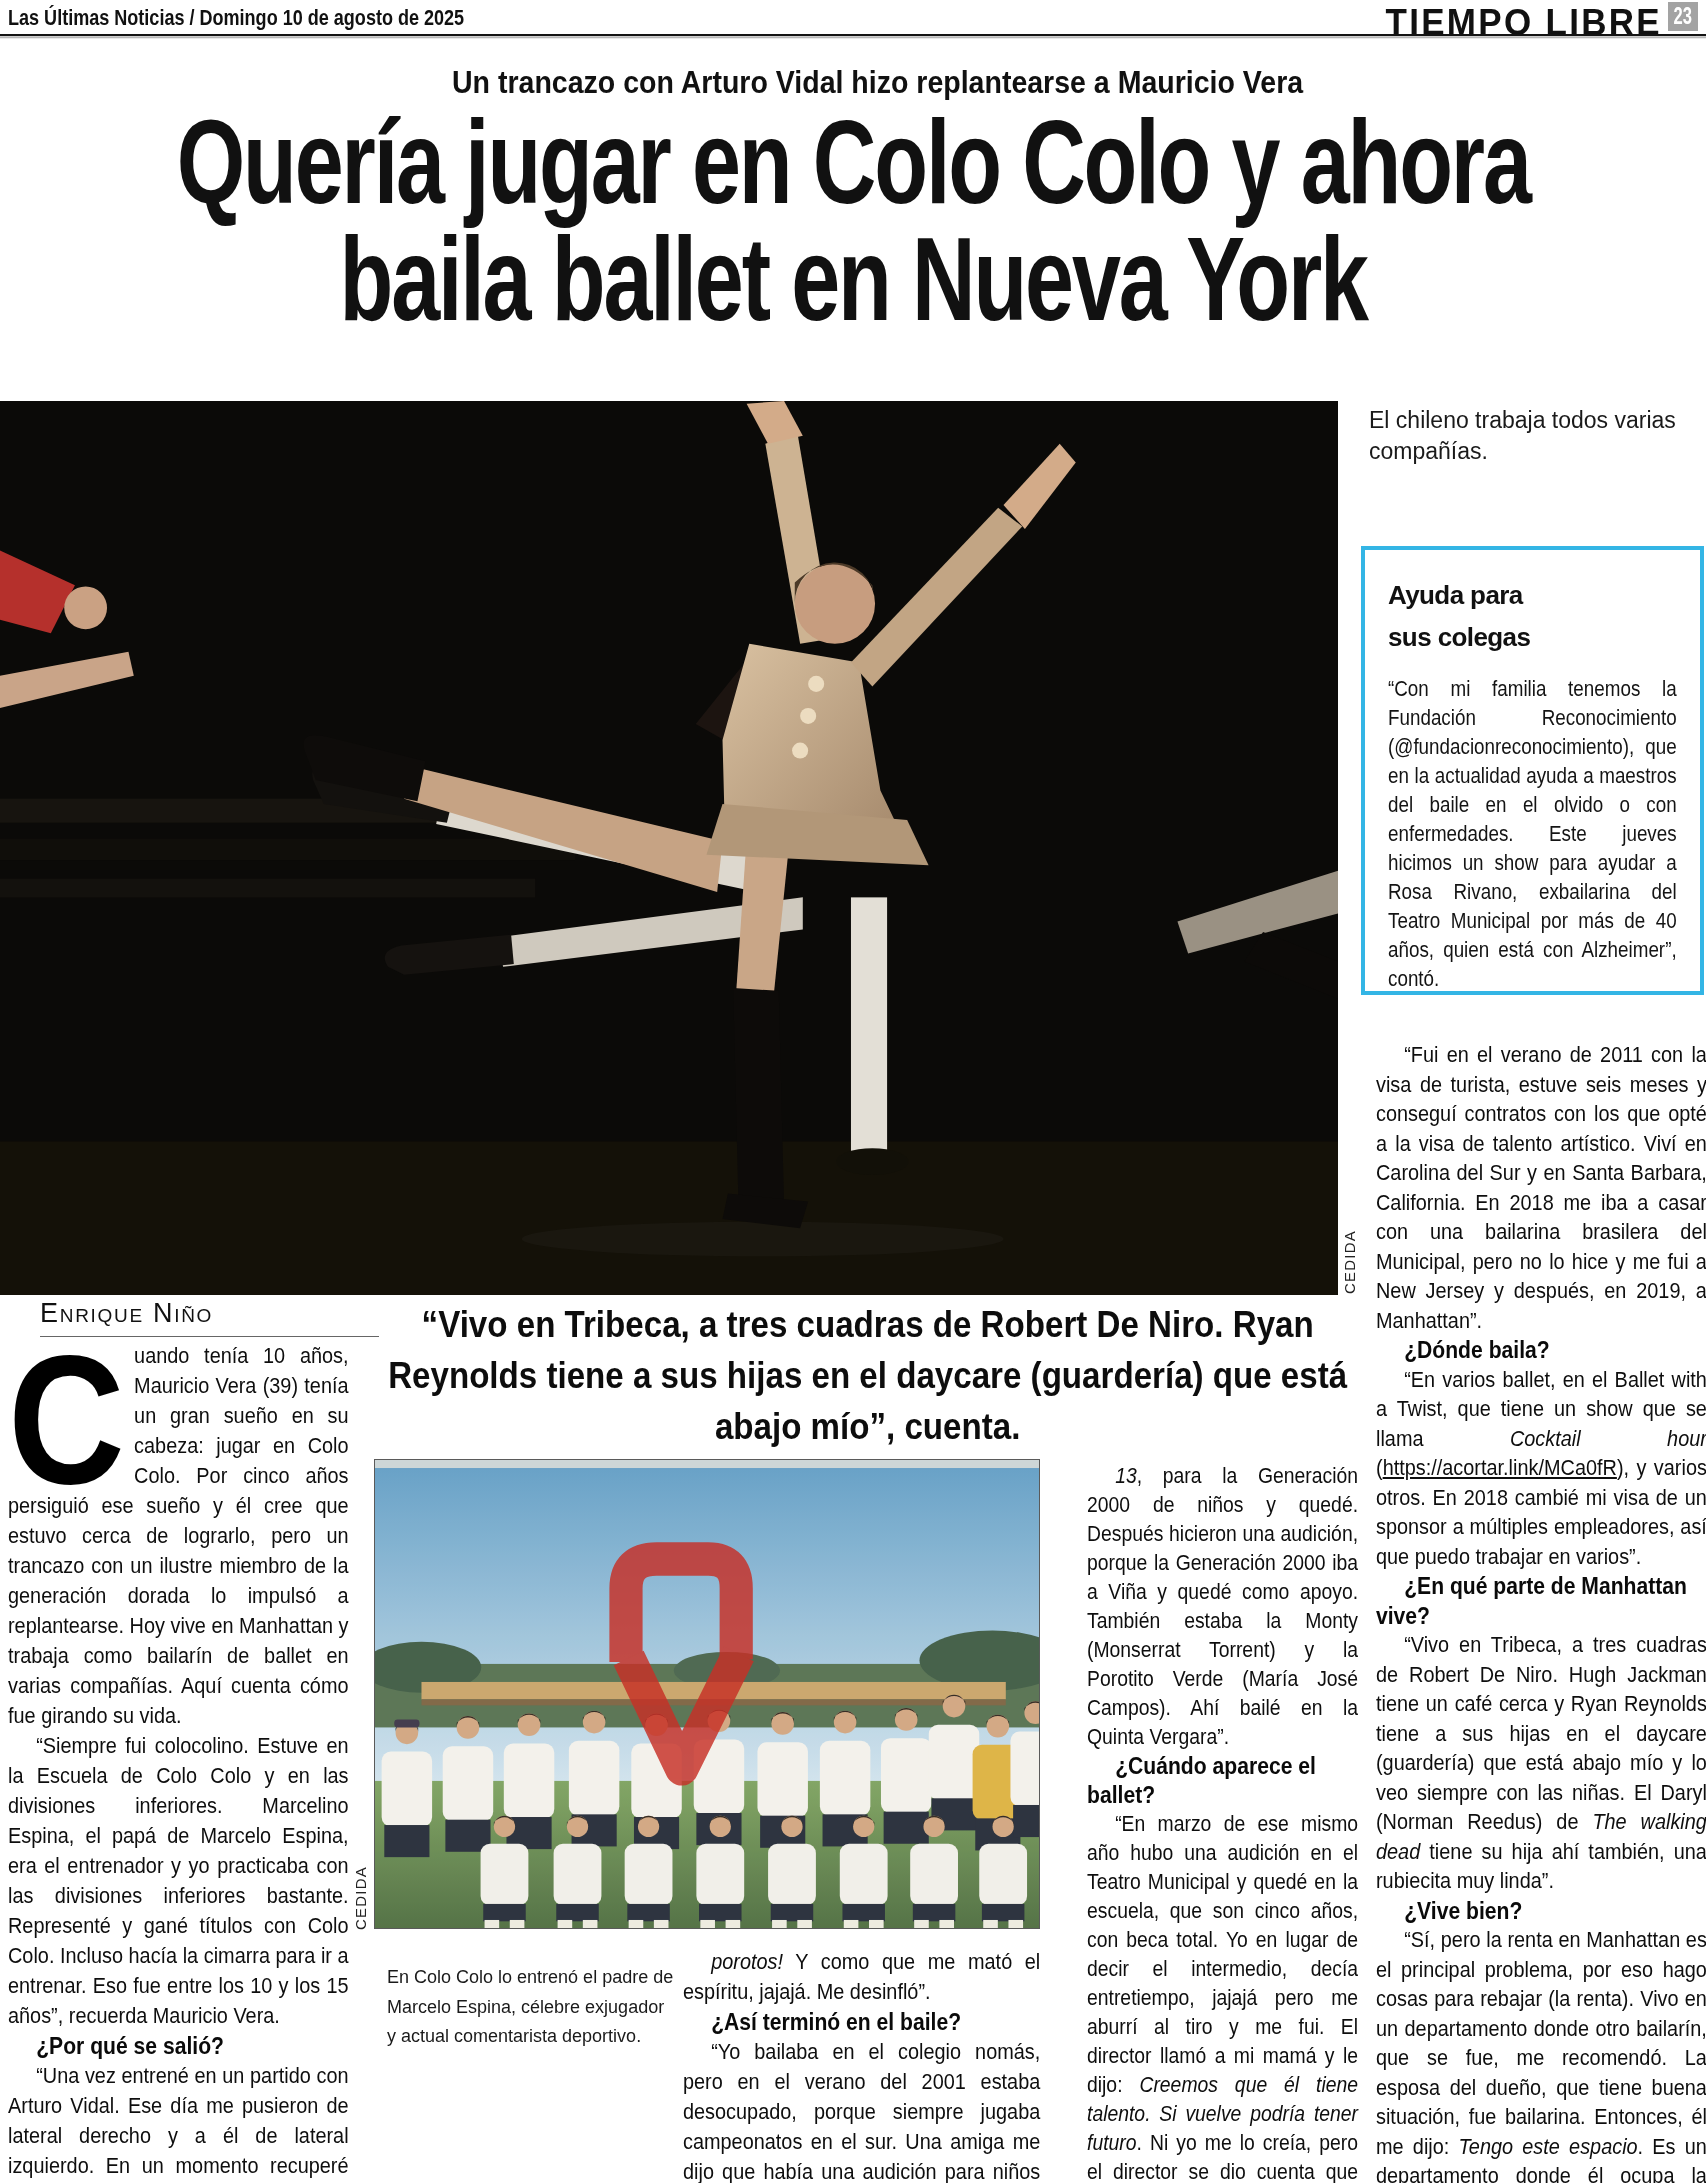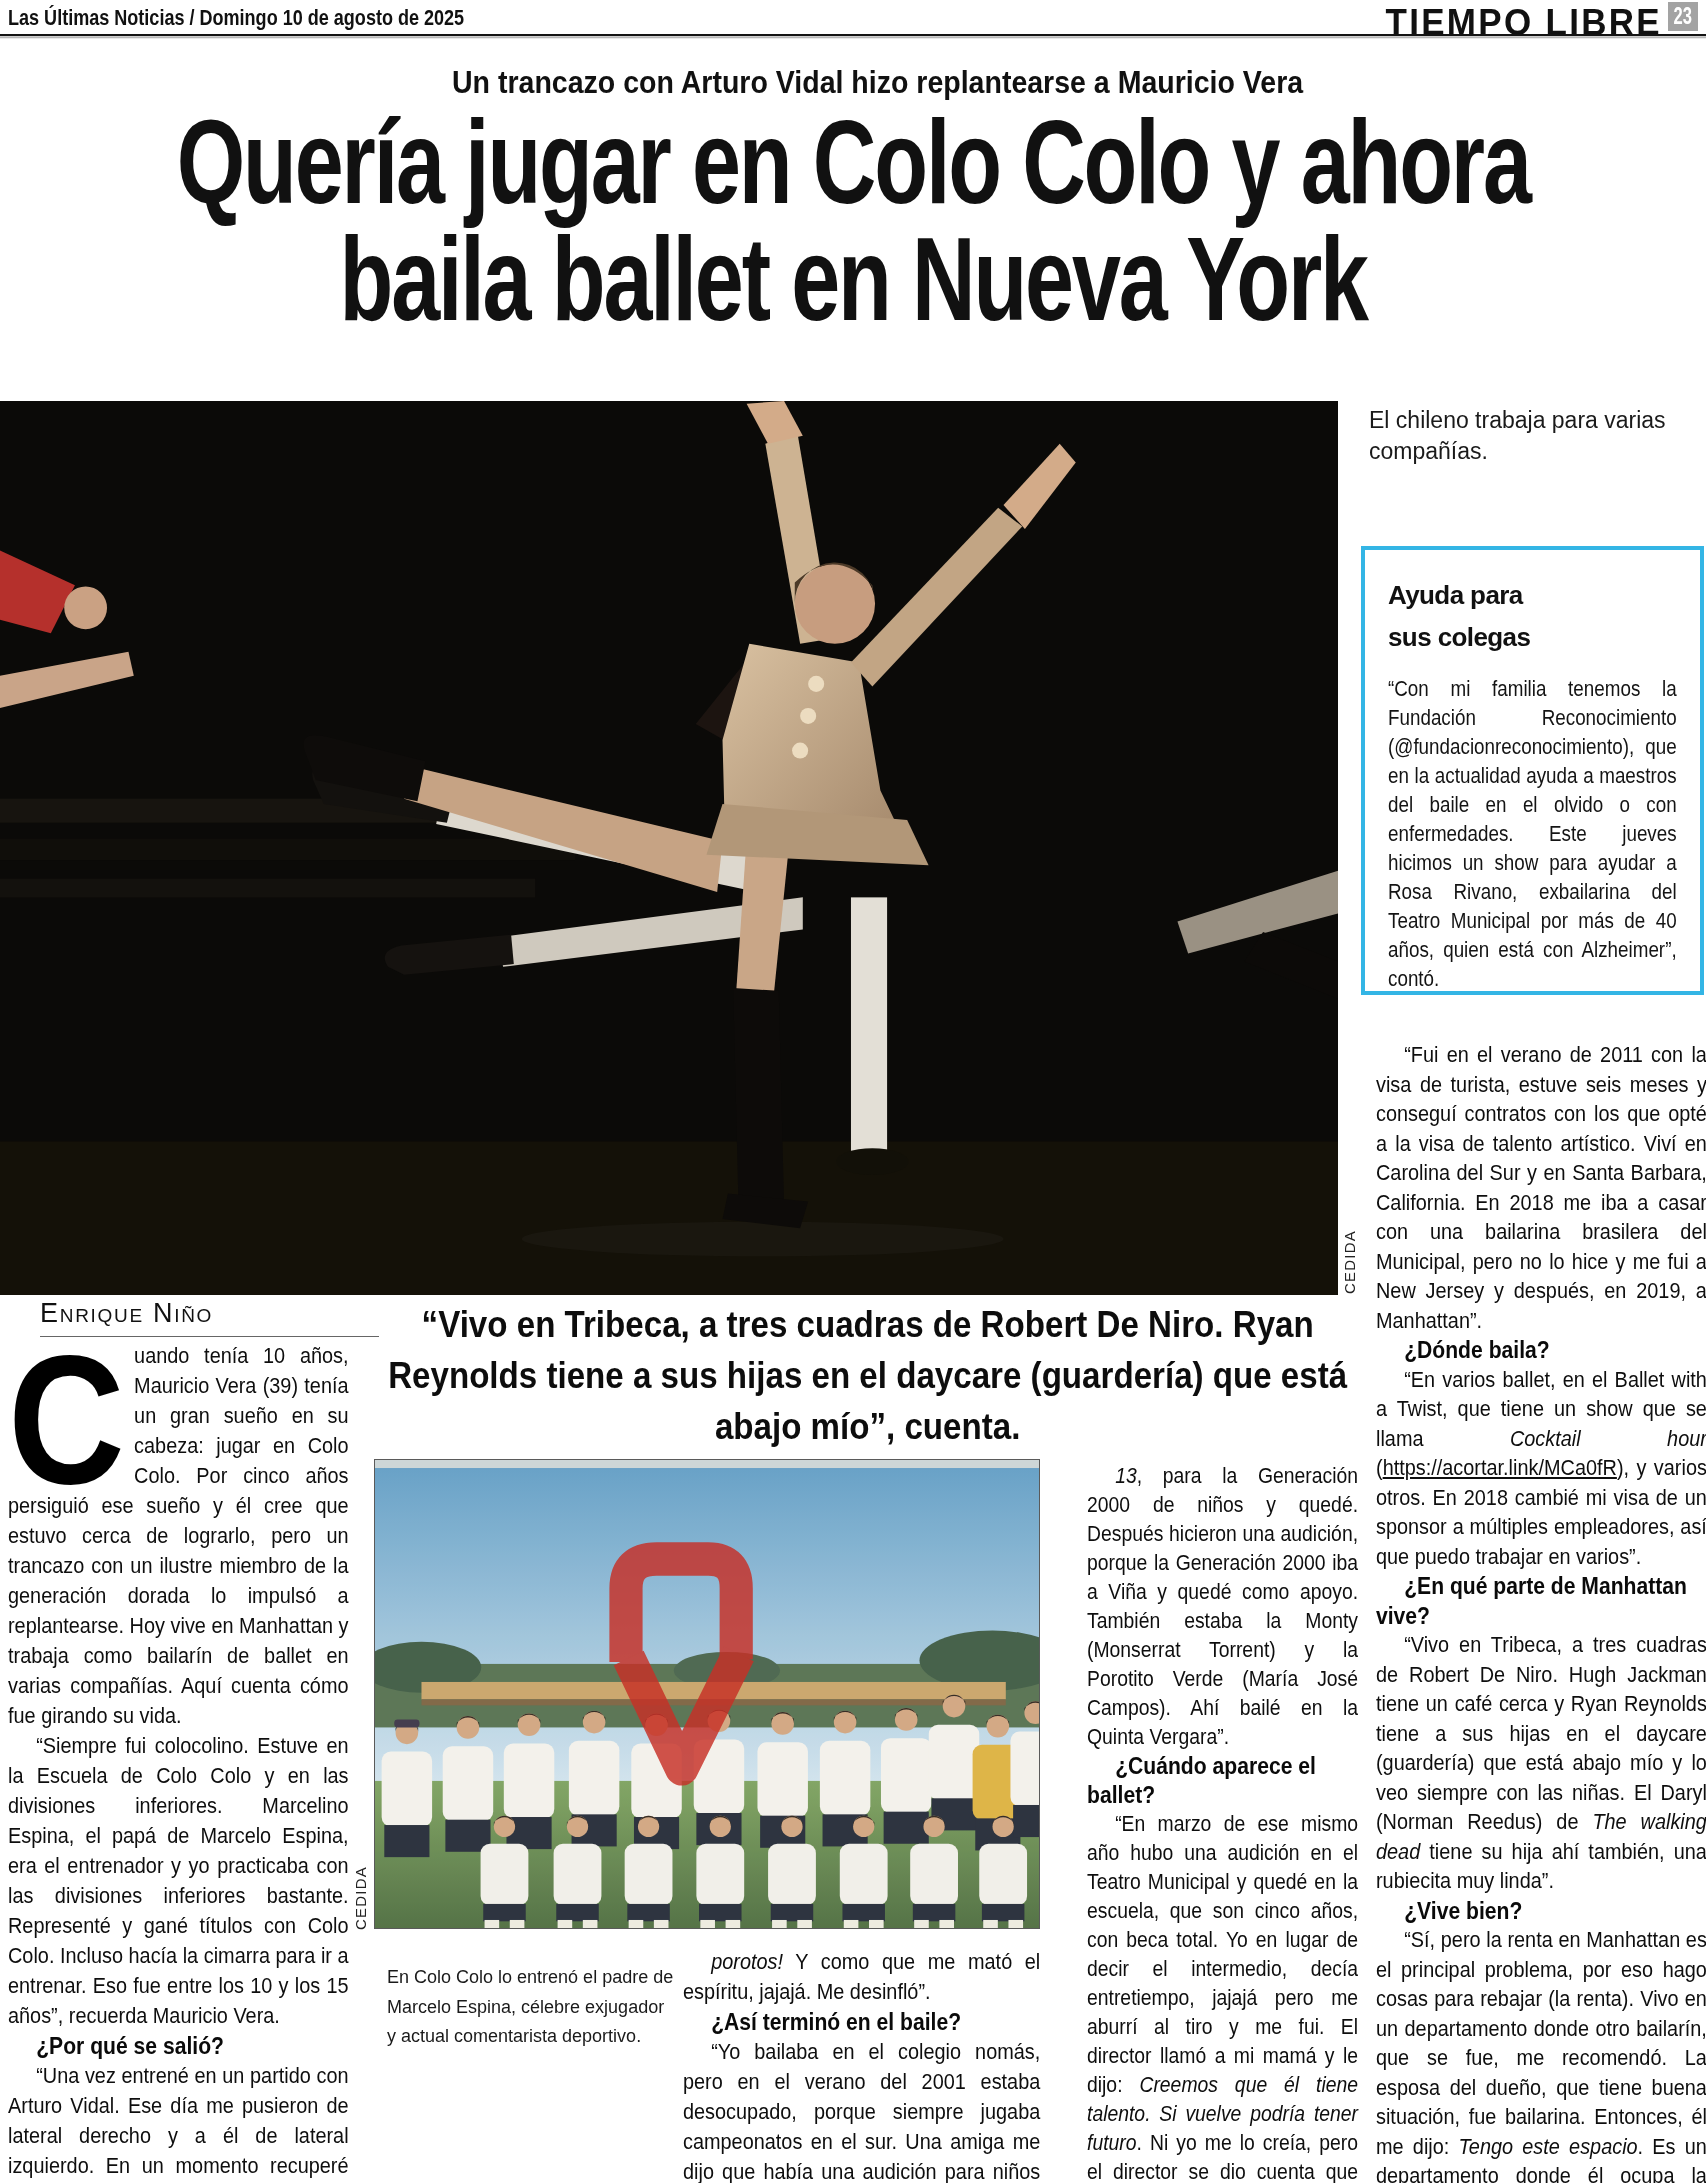--- a/index.html
+++ b/index.html
@@ -145,21 +145,21 @@
       <path d="M750,78 L792,32 L804,46 L766,96 Z" fill="#d3ab89"></path>
 
       <circle cx="624" cy="152" r="30" fill="#c79d7f"></circle>
       <path d="M594,152 a30,30 0 0 1 60,-2 l-2,-12 q-28,-30 -58,-2 z" fill="#4c3a28"></path>
 
       <path d="M1000,352 L880,390 L888,414 L1000,384 Z" fill="#9a9183"></path>
       <path d="M944,398 L1000,420 L1000,448 L930,420 Z" fill="#0c0a08"></path>
     </svg>
   </div>
   <div class="v-credit credit-main">CEDIDA</div>
-  <div class="caption-right">El chileno trabaja para varias compañías.</div>
+  <div class="caption-right">El chileno trabaja todos varias compañías.</div>
 
   <div class="sidebar">
     <div class="sidebar-title">
       <div>Ayuda para</div>
       <div>sus colegas</div>
     </div>
     <div class="sidebar-body">“Con mi familia tenemos la Fundación Reconocimiento (@fundacionreconocimiento), que en la actualidad ayuda a maestros del baile en el olvido o con enfermedades. Este jueves hicimos un show para ayudar a Rosa Rivano, exbailarina del Teatro Municipal por más de 40 años, quien está con Alzheimer”, contó.</div>
   </div>
 
   <div class="byline">Enrique Niño</div>

